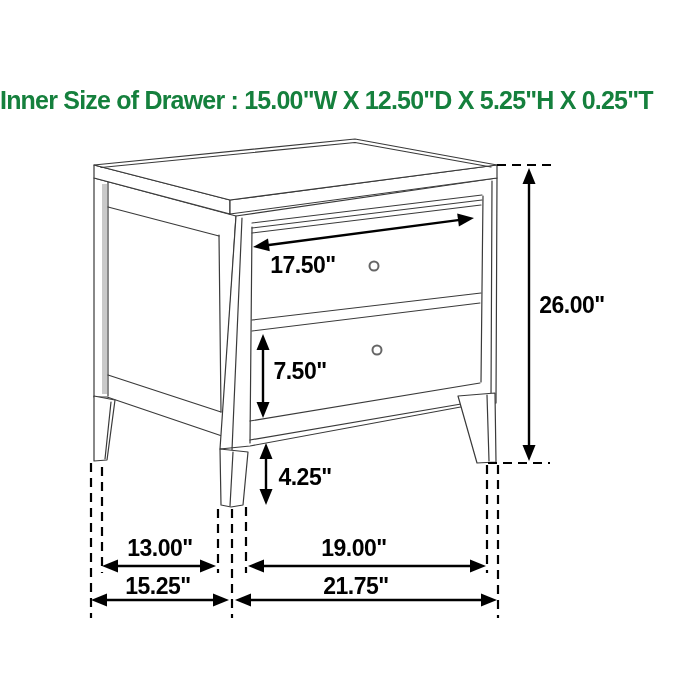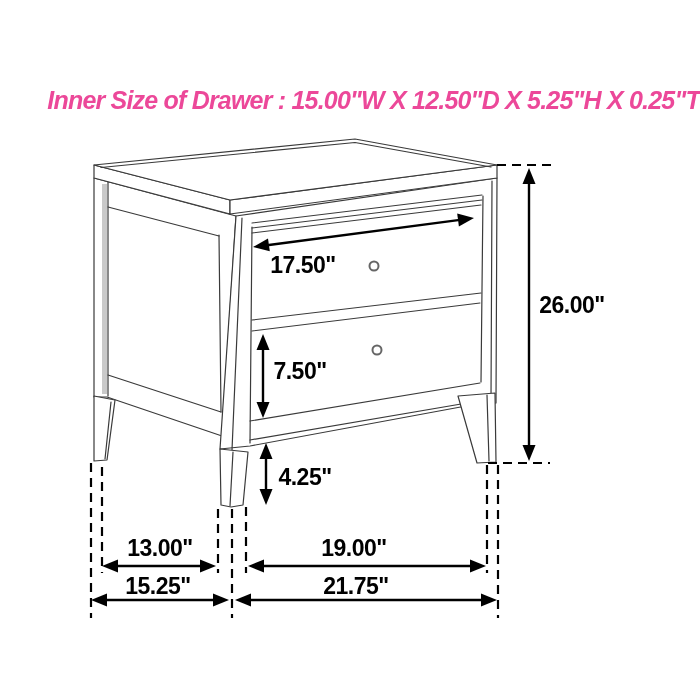--- a/index.html
+++ b/index.html
@@ -1,22 +1,22 @@
 <!DOCTYPE html>
 <html><head>
 <meta charset="utf-8">
 <style>
   html,body{margin:0;padding:0;background:#fff;}
   .stage{
     position:relative;width:700px;height:700px;background:#fff;overflow:hidden;
     font-family:"Liberation Sans","DejaVu Sans",sans-serif;
   }
   .title{
-    position:absolute;left:0;top:86px;width:700px;text-align:right;
-    font-size:25px;font-weight:bold;color:#ec4899;letter-spacing:-0.8px;white-space:nowrap;font-style:italic;
+    position:absolute;left:0;top:86px;width:700px;text-align:left;
+    font-size:25px;font-weight:bold;color:#15803d;letter-spacing:-0.8px;white-space:nowrap;
   }
   .drawing{position:absolute;left:0;top:0;}
   .dim-label{
     position:absolute;transform:translate(-50%,-50%);
     font-size:23px;font-weight:bold;color:#000;letter-spacing:-0.5px;white-space:nowrap;
   }
   .furn{stroke:#3a3a3a;stroke-width:1.2;fill:none;stroke-linejoin:round;stroke-linecap:round;}
   .furn-fill{stroke:#3a3a3a;stroke-width:1.2;fill:#ffffff;stroke-linejoin:round;}
   .dimline{stroke:#000;stroke-width:2.4;fill:none;}
   .dimhead{fill:#000;stroke:none;}

